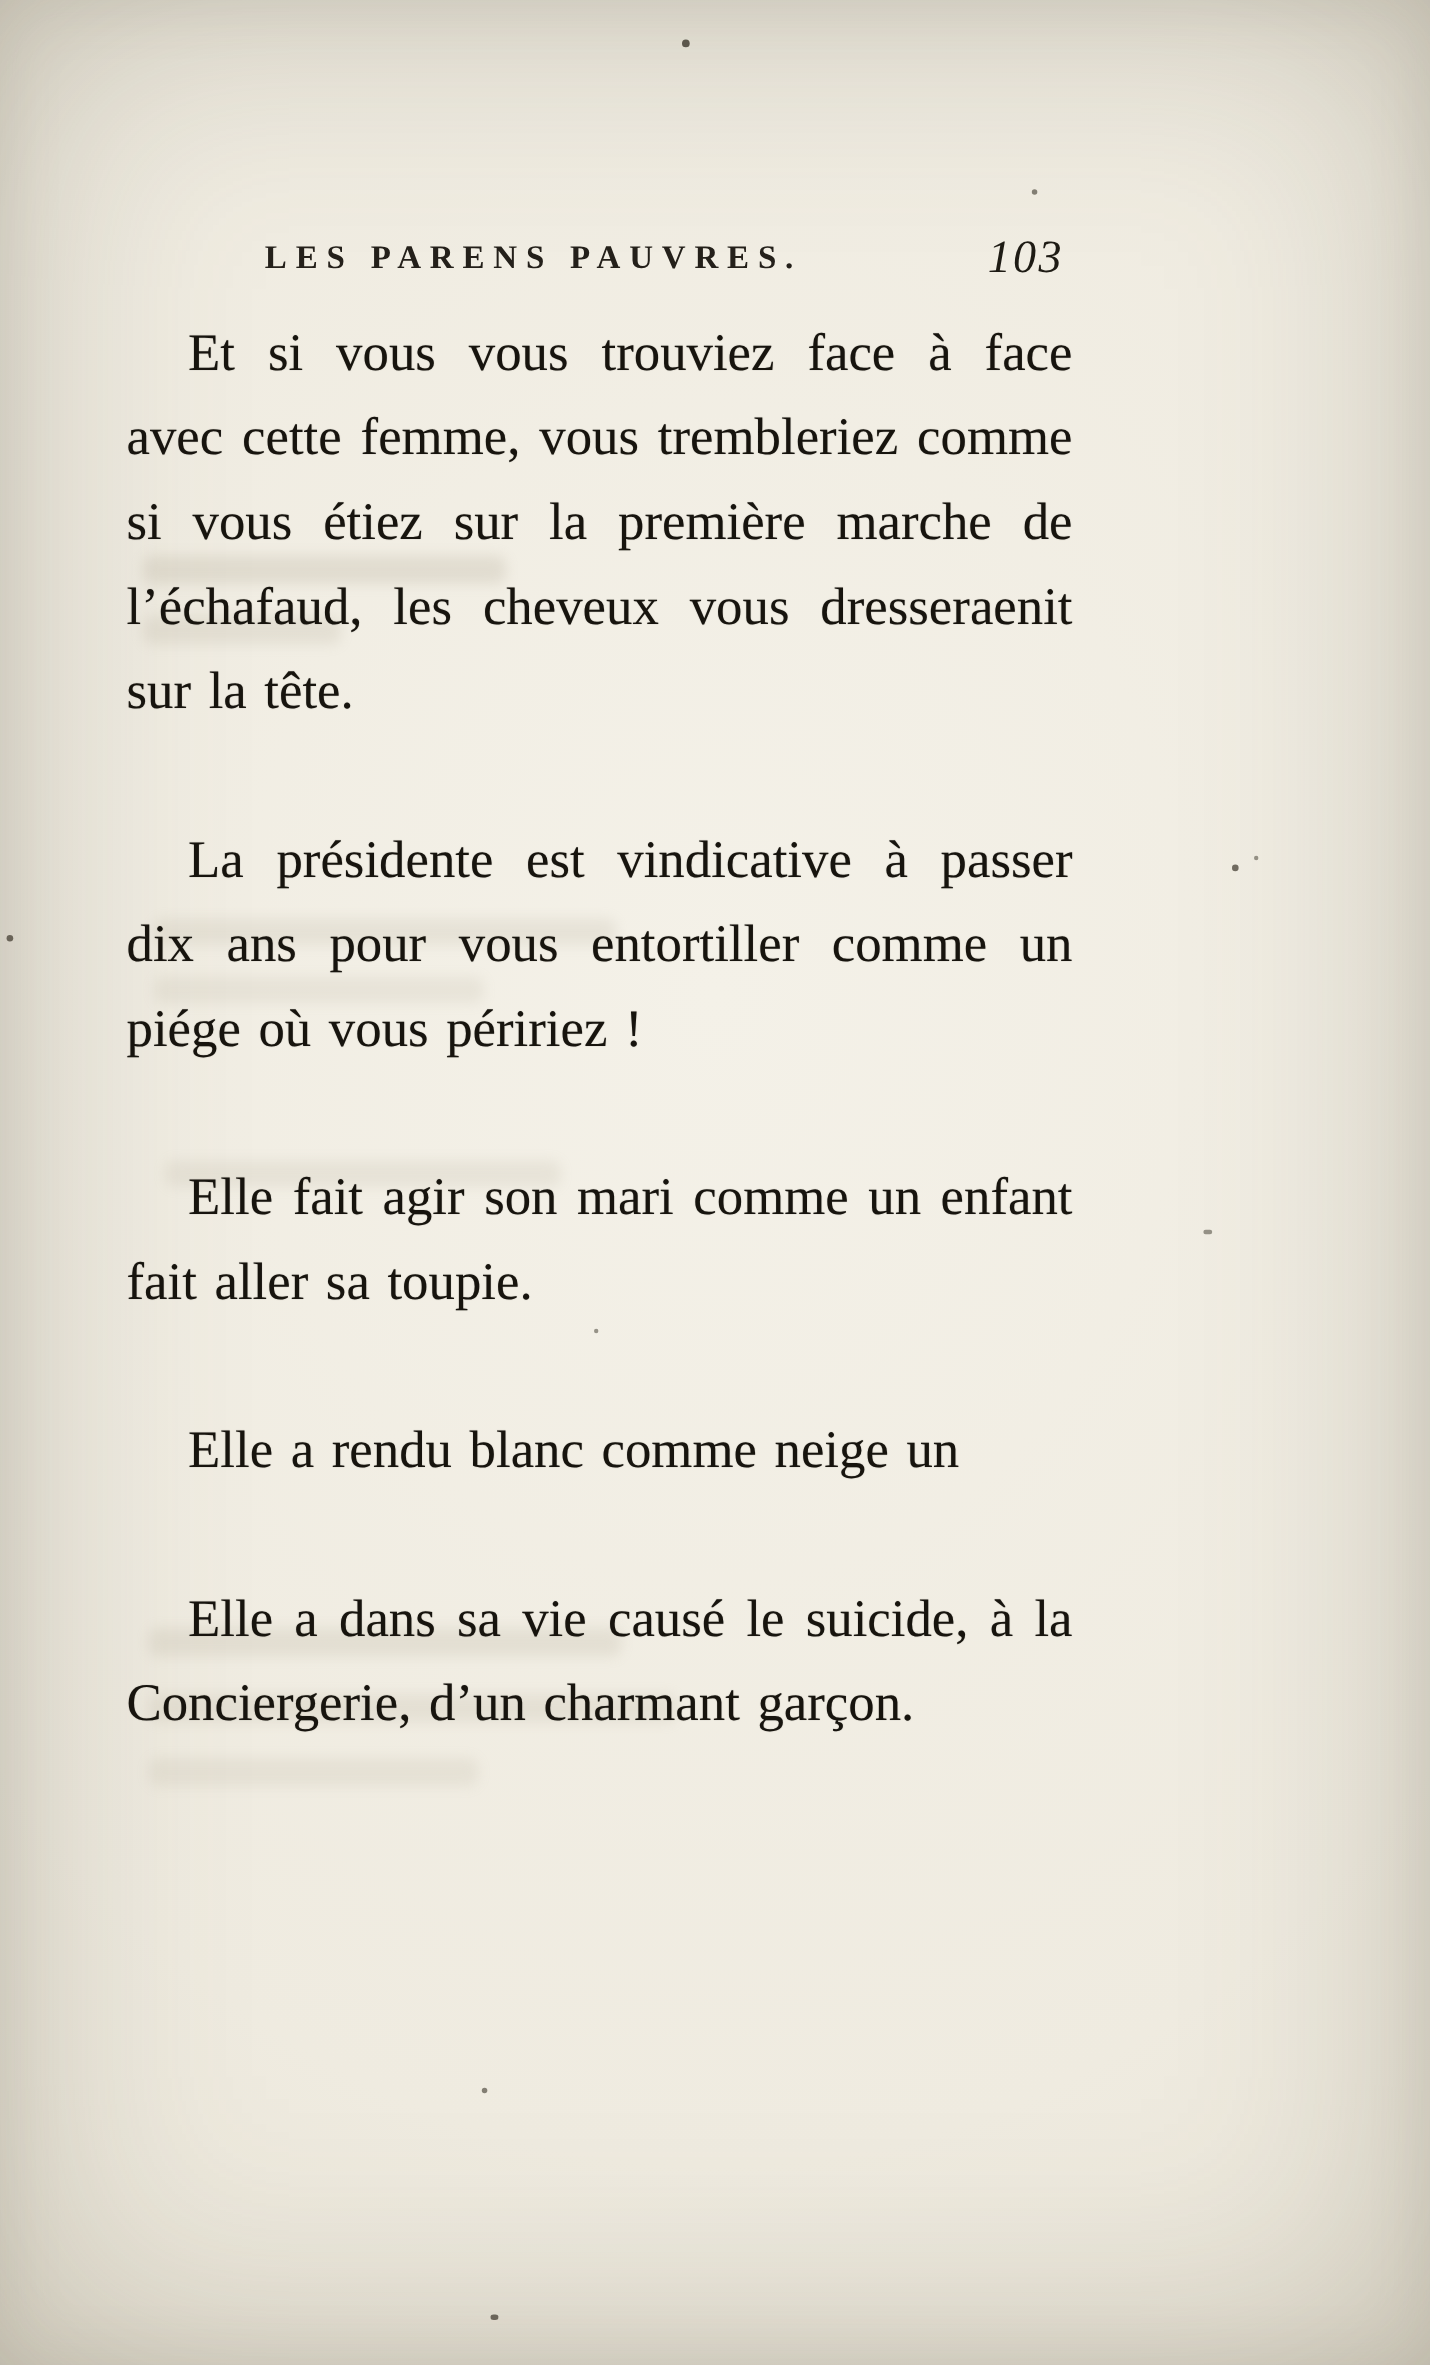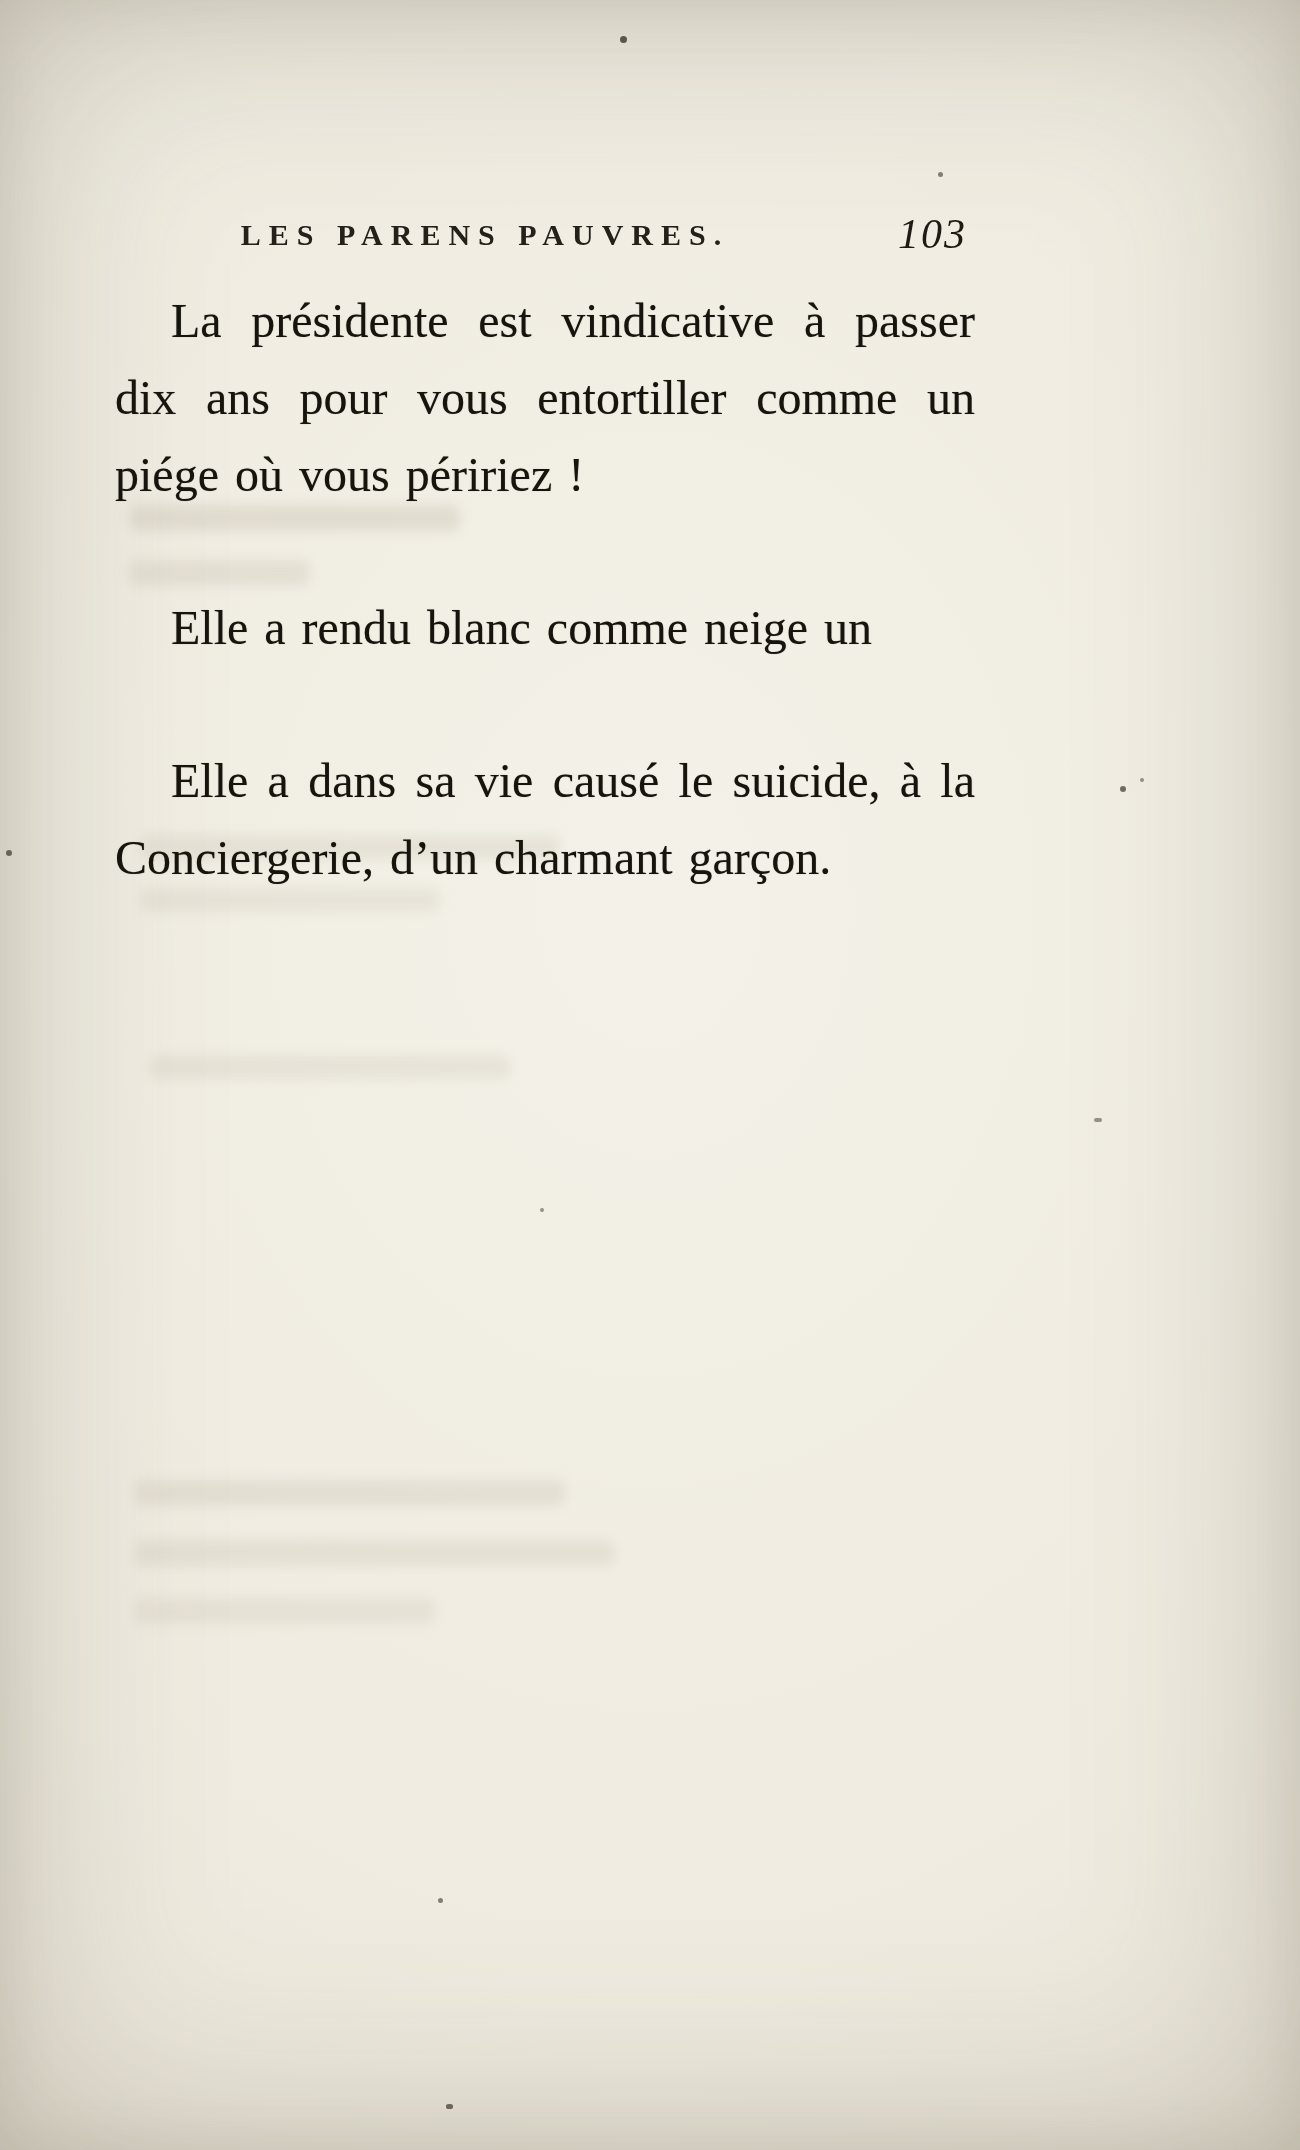--- a/index.html
+++ b/index.html
@@ -128,18 +128,20 @@
   <div class="speck s7"></div>
   <div class="speck s8"></div>
   <div class="speck s9"></div>
 
   <div class="page-header">
     <span class="running-title">LES PARENS PAUVRES.</span>
     <span class="page-number">103</span>
   </div>
 
   <div class="text-block">
+    <p>Et si vous vous trouviez face à face avec cette femme, vous trembleriez comme si vous étiez sur la première marche de l’échafaud, les cheveux vous dresseraenit sur la tête.</p>
     <p>La présidente est vindicative à passer dix ans pour vous entortiller comme un piége où vous péririez !</p>
+    <p>Elle fait agir son mari comme un enfant fait aller sa toupie.</p>
     <p>Elle a rendu blanc comme neige un</p>
     <p>Elle a dans sa vie causé le suicide, à la Conciergerie, d’un charmant garçon.</p>
   </div>
 
 </div>
 
 </body></html>

